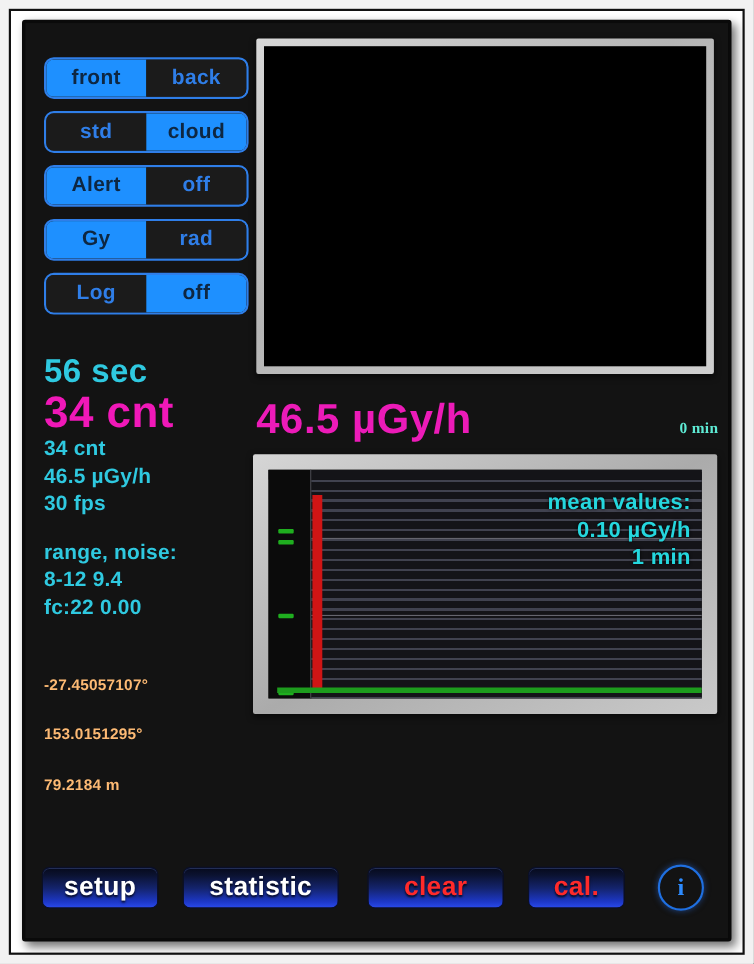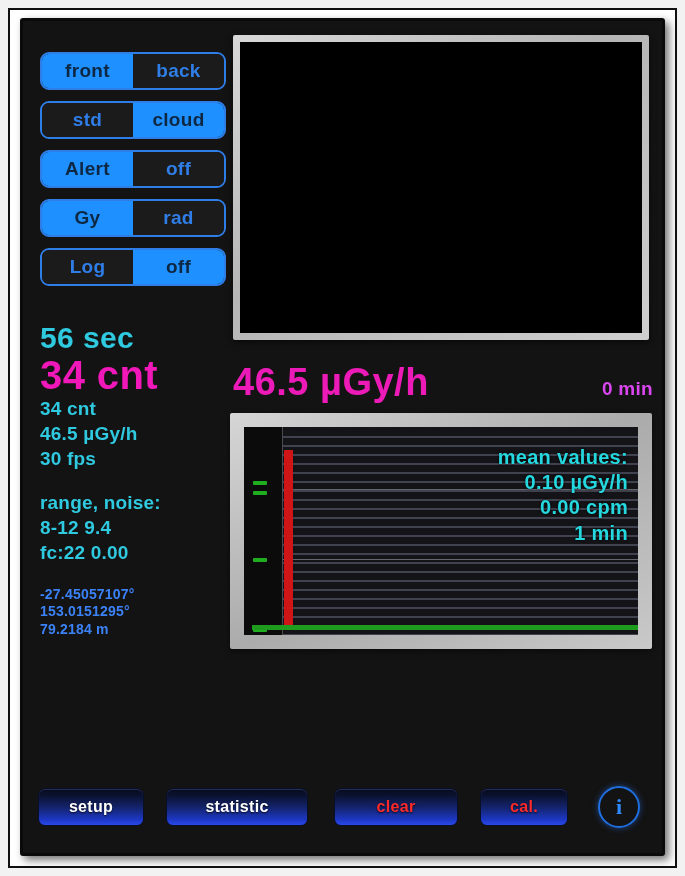--- a/index.html
+++ b/index.html
@@ -126,47 +126,49 @@
     font-size: 19px;
     font-weight: bold;
     color: #2fc9e0;
     line-height: 1.30;
     letter-spacing: .2px;
   }
   .r-gap { height: 20px; }
   .r-tiny {
     font-size: 14px;
     font-weight: bold;
-    color: #3b82f6;
+    color: #fdba74;
     line-height: 1.28;
     letter-spacing: .2px;
+    margin-top: 28px;
   }
 
   
   .dose-row {
     position: absolute;
     left: 210px; top: 340px;
     width: 420px;
     height: 48px;
     display: flex;
     align-items: baseline;
   }
   .dose-value {
     font-size: 38px;
     font-weight: bold;
     color: #ec1bb8;
     letter-spacing: .5px;
     white-space: nowrap;
   }
   .dose-min {
     margin-left: auto;
-    font-size: 19px;
-    font-weight: bold;
-    color: #d946ef;
+    font-size: 14px;
+    font-weight: bold;
+    color: #5eead4;
     letter-spacing: .3px;
+    font-family: Liberation Serif, serif;
   }
 
   
   .chart-wrap {
     position: absolute;
     left: 207px; top: 392px;
     width: 422px; height: 236px;
     background: linear-gradient(150deg,#d6d6d6,#ababab 50%,#c9c9c9);
     padding: 14px;
     box-sizing: border-box;
@@ -260,21 +262,21 @@
     align-items: center;
   }
   .btn {
     height: 38px;
     border-radius: 7px;
     background: linear-gradient(to bottom,#060a1c 0%,#0b1230 18%,#14246e 52%,#1d38c8 86%,#2a49e8 100%);
     border: 1px solid #0a0f28;
     display: flex;
     align-items: center;
     justify-content: center;
-    font-size: 16px;
+    font-size: 24px;
     font-weight: bold;
     letter-spacing: .3px;
     box-sizing: border-box;
     box-shadow: inset 0 1px 0 rgba(120,150,255,.25);
   }
   .btn.white { color: #ffffff; text-shadow: 0 1px 2px rgba(0,0,0,.8); }
   .btn.red   { color: #ff2a2a; text-shadow: 0 1px 2px rgba(0,0,0,.8); }
   .btn-setup     { width: 106px; margin-right: 22px; }
   .btn-statistic { width: 142px; margin-right: 26px; }
   .btn-clear     { width: 124px; margin-right: 22px; }
@@ -373,21 +375,20 @@
           <div class="axis-tick" style="top:131px;"></div>
           <div class="axis-tick" style="top:201px;"></div>
         </div>
 
         <div class="chart-bar"></div>
         <div class="chart-baseline"></div>
 
         <div class="mean-box">
           <div class="mean-line">mean values:</div>
           <div class="mean-line">0.10 µGy/h</div>
-          <div class="mean-line">0.00 cpm</div>
           <div class="mean-line">1 min</div>
         </div>
 
       </div>
     </div>
 
     <div class="btn-bar">
       <div class="btn white btn-setup">setup</div>
       <div class="btn white btn-statistic">statistic</div>
       <div class="btn red btn-clear">clear</div>

